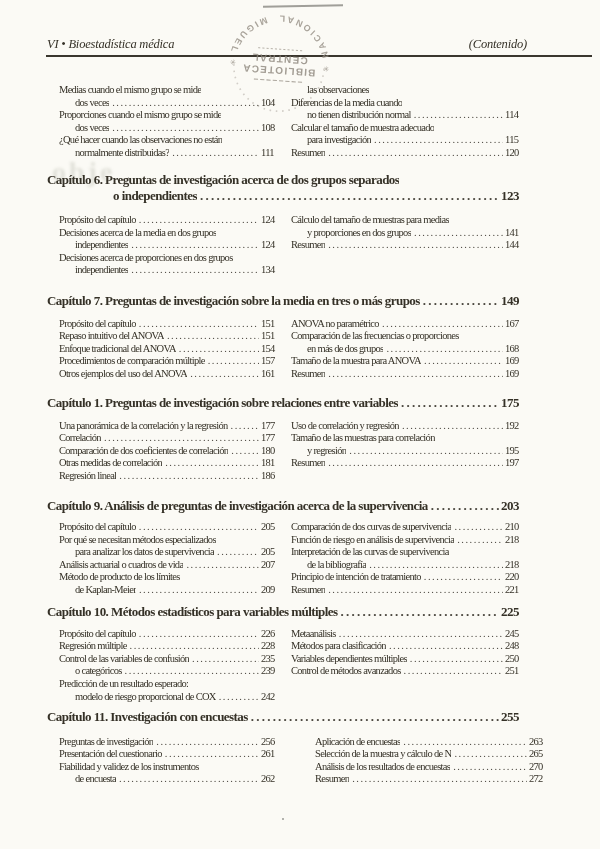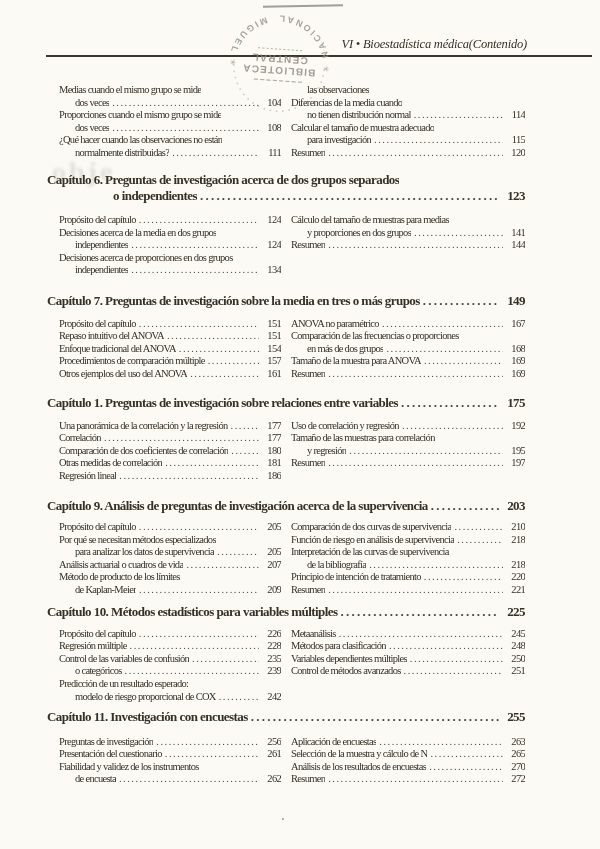--- a/index.html
+++ b/index.html
@@ -4,21 +4,21 @@
 <style>
   html,body{margin:0;padding:0;}
   body{
     width:600px;height:849px;position:relative;overflow:hidden;
     background:#fbfaf5;
     font-family:"Liberation Serif","DejaVu Serif",serif;
     color:#353127;
   }
   .page{position:absolute;inset:0;}
   
-  .header{position:absolute;left:47px;top:37px;width:480px;display:flex;justify-content:flex-end;align-items:baseline;font-style:italic;font-size:12.5px;letter-spacing:-0.2px;}
+  .header{position:absolute;left:47px;top:37px;width:480px;display:flex;justify-content:space-between;align-items:baseline;font-style:italic;font-size:12.5px;letter-spacing:-0.2px;}
   .rule{position:absolute;left:46px;top:55px;width:546px;height:1.5px;background:#3a362e;}
   
   .scan-mark{position:absolute;left:263px;top:5px;width:80px;height:2px;background:#45433d;opacity:.5;transform:rotate(-1.2deg);}
   .speck{position:absolute;left:282px;top:818px;width:2px;height:2px;background:#9a9a94;border-radius:50%;}
   .ghost{position:absolute;left:52px;top:156px;font-size:28px;font-weight:bold;color:#a9ac9e;opacity:.32;filter:blur(1.7px);letter-spacing:3px;}
   
   .stamp{position:absolute;left:216px;top:3px;width:126px;height:126px;transform:rotate(184deg);opacity:.78;pointer-events:none;}
   .stamp svg{width:100%;height:100%;}
   .stamp-arc{font-family:"Liberation Sans","DejaVu Sans",sans-serif;font-size:8.5px;font-weight:bold;letter-spacing:3px;word-spacing:5px;fill:#928b81;}
   .stamp-center{font-family:"Liberation Sans","DejaVu Sans",sans-serif;font-size:9.5px;font-weight:bold;letter-spacing:1.2px;fill:#8a8379;text-anchor:middle;}
@@ -31,30 +31,30 @@
   .content{position:absolute;left:47px;top:84px;width:478px;}
   .toc-section{margin-top:14px;}
   #s0{margin-top:0;}
   #s1{margin-top:13px;} #s2{margin-top:16px;} #s3{margin-top:15px;}
   #s4{margin-top:16px;} #s5{margin-top:8px;}  #s6{margin-top:6px;}
   .chapter-heading{width:478px;font-size:13px;font-weight:bold;letter-spacing:-0.55px;line-height:15.5px;}
   .head-line{display:flex;align-items:baseline;overflow:hidden;}
   .head-cont{padding-left:66px;}
   .cols{display:flex;margin-left:12px;margin-top:9px;font-size:10.5px;letter-spacing:-0.7px;line-height:12.55px;}
   #s0 .cols{margin-top:0;}
-  #s1 .cols{margin-top:11px;} #s4 .cols{margin-top:7px;} #s5 .cols{margin-top:8px;} #s6 .cols{margin-top:11px;}
+  #s1 .cols{margin-top:11px;} #s4 .cols{margin-top:7px;} #s5 .cols{margin-top:8px;} #s6 .cols{margin-top:11px;gap:24px;}
   .col-left{width:222px;flex:none;}
   .col-right{width:234px;flex:none;margin-left:10px;}
   .line{display:flex;align-items:baseline;overflow:hidden;}
   .cont{padding-left:16px;}
   .txt{flex:0 1 auto;white-space:nowrap;overflow:hidden;}
   .dots{flex:1 1 2px;min-width:2px;overflow:hidden;white-space:nowrap;margin:0 2px 0 3px;color:#4a463e;}
   .dots::after{content:"....................................................................................................";letter-spacing:1.5px;}
   .head-line .dots::after{letter-spacing:2.2px;}
-  .pagenum{flex:0 0 auto;min-width:20px;text-align:right;}
+  .pagenum{flex:0 0 auto;min-width:20px;}
   .head-line .pagenum{min-width:24px;}
 </style>
 </head>
 <body>
 
 <div class="page">
 
   <div class="scan-mark"></div>
   <div class="speck"></div>
 

